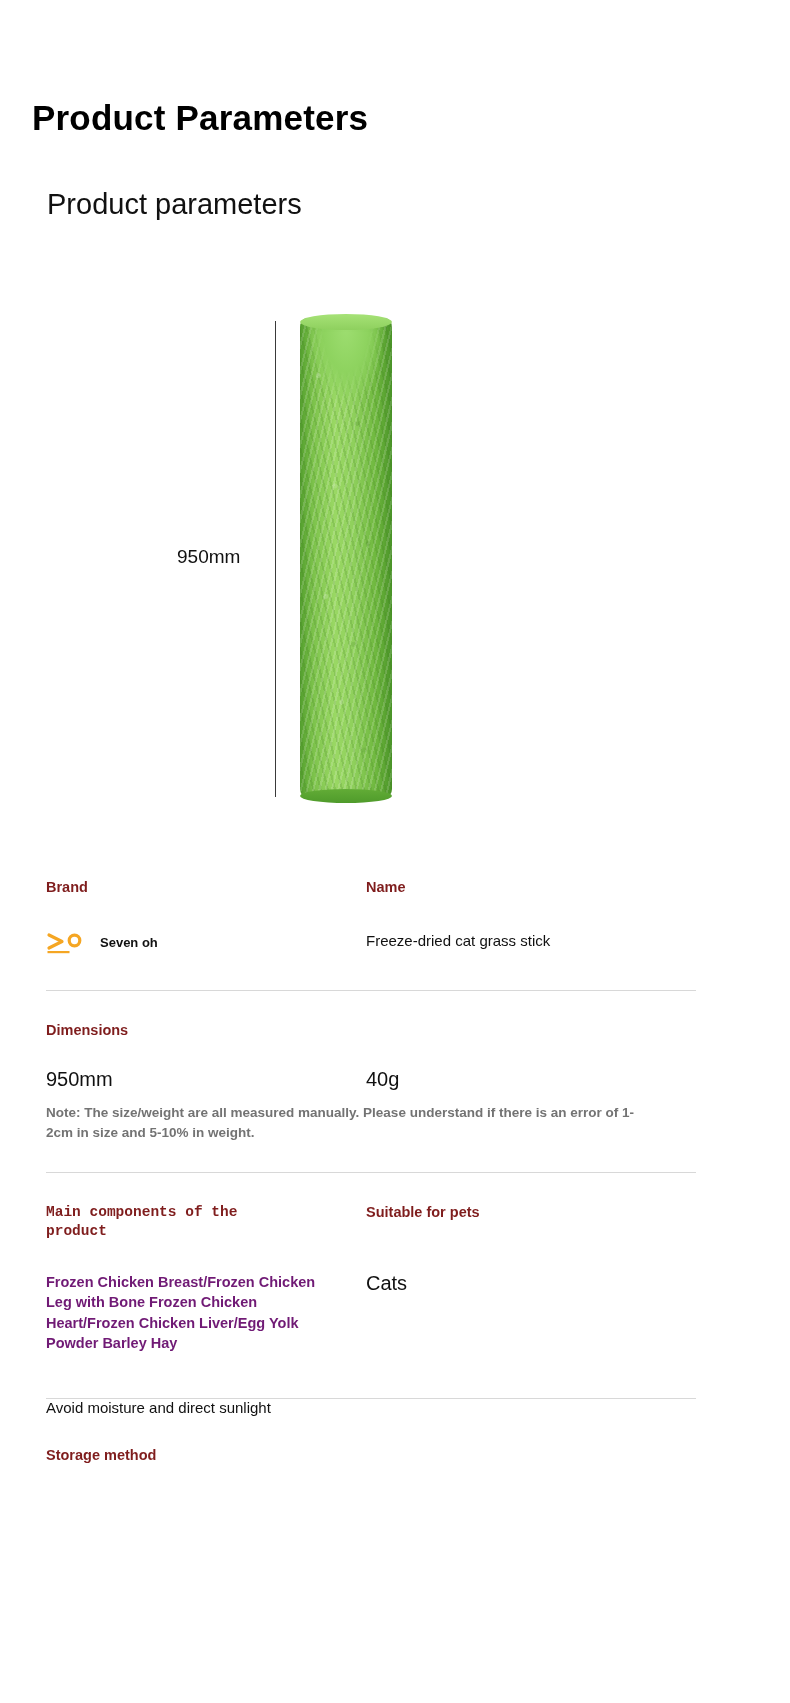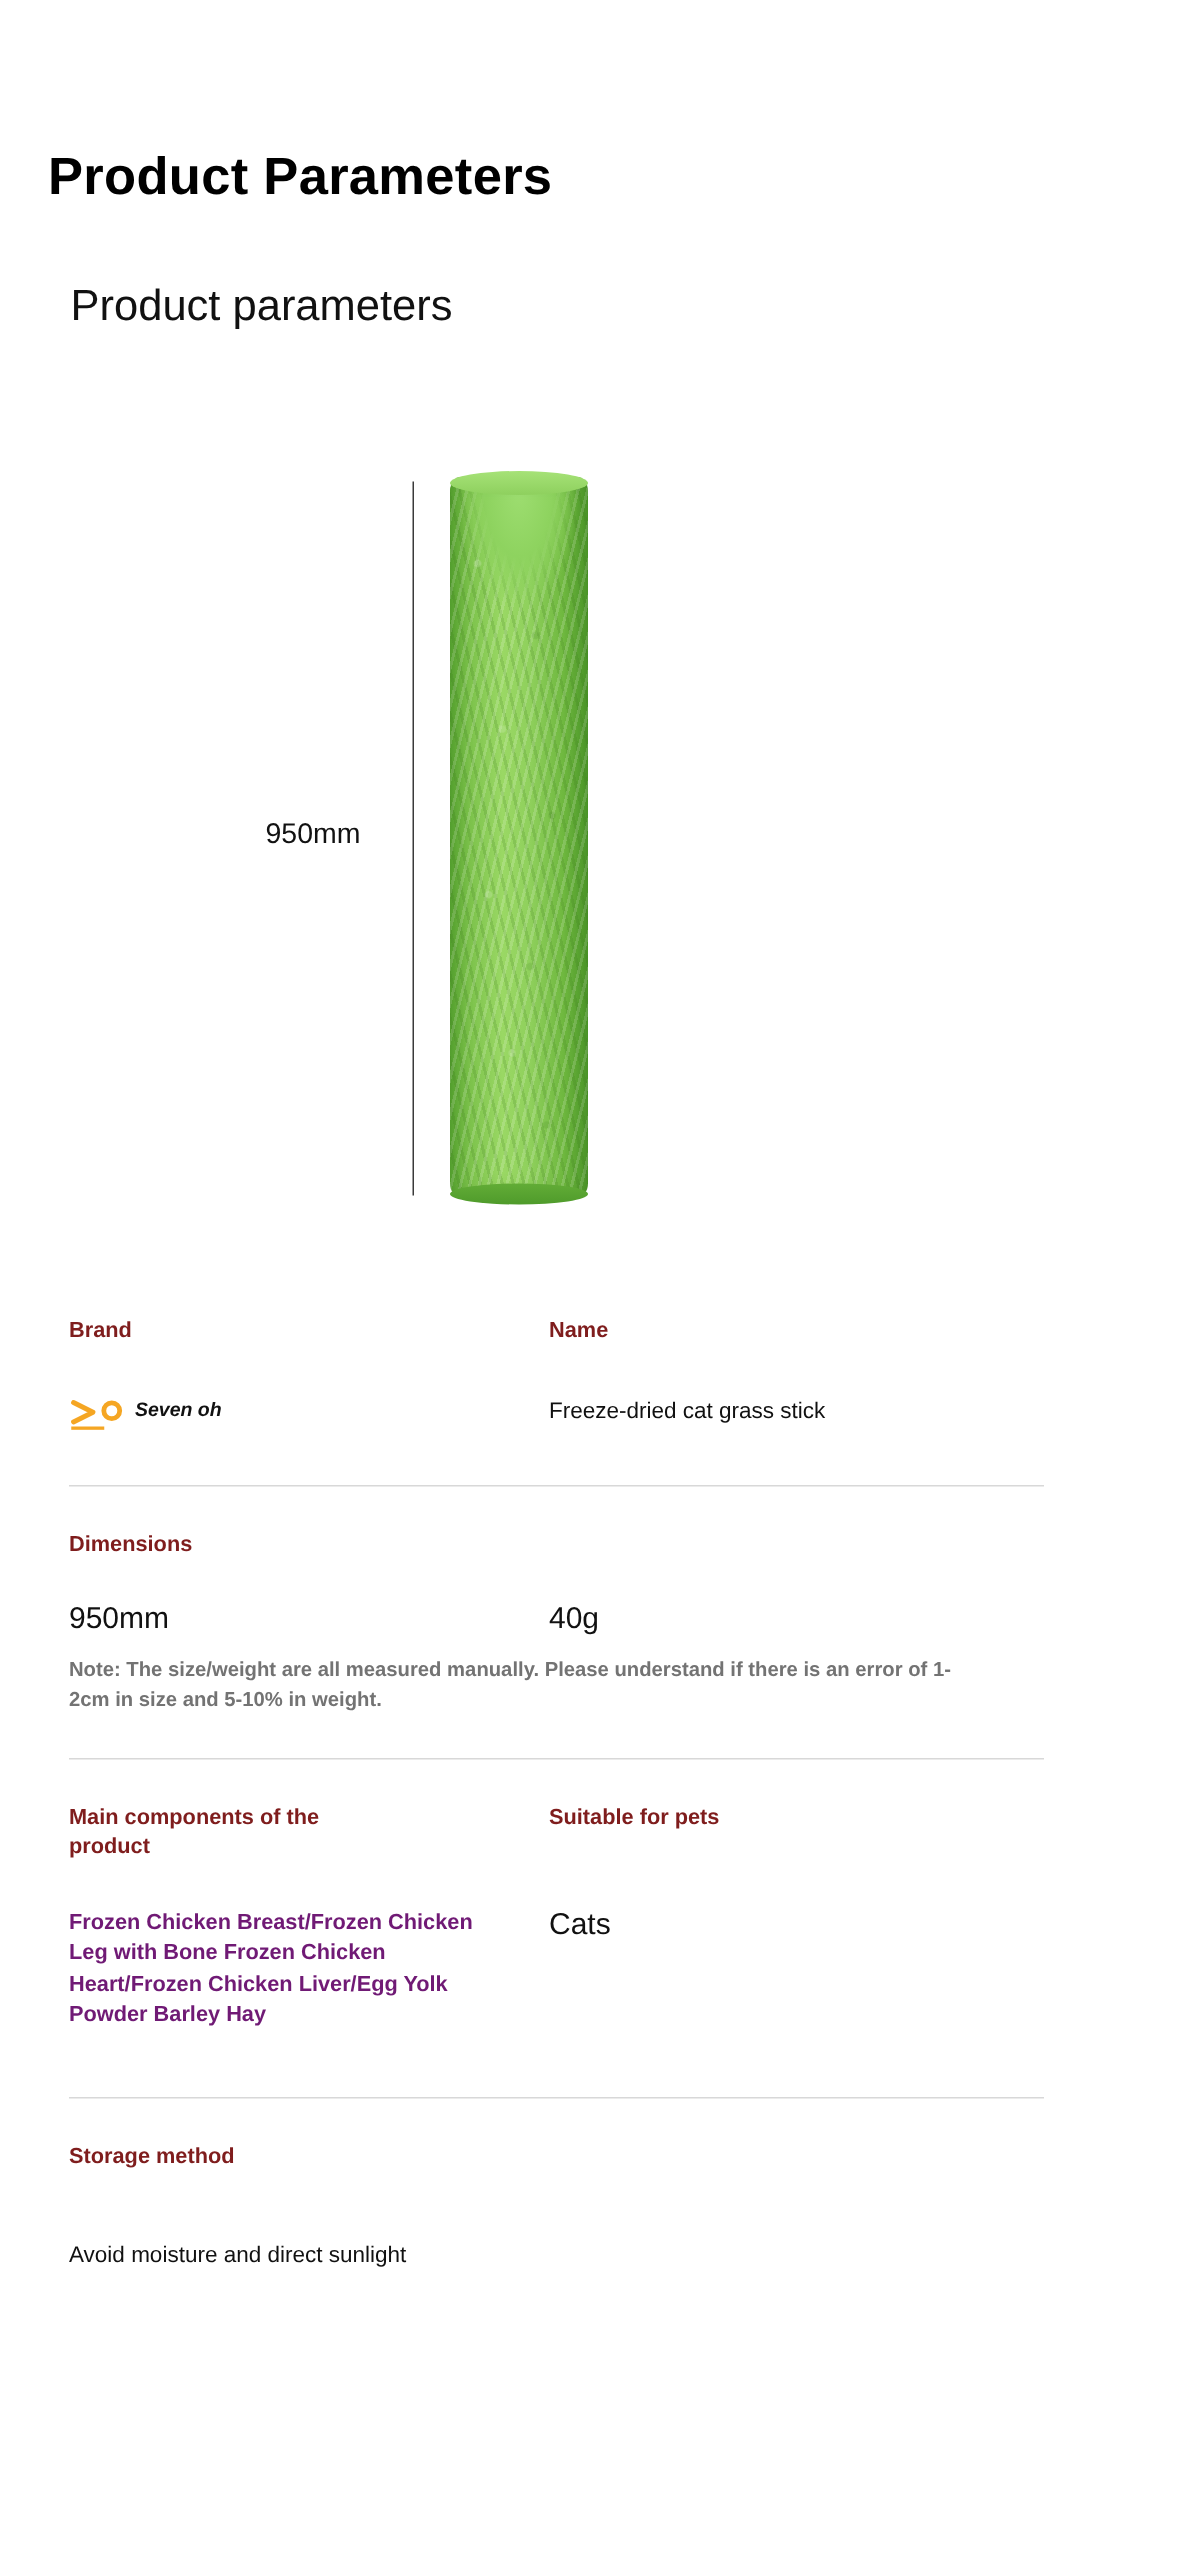--- a/index.html
+++ b/index.html
@@ -165,22 +165,22 @@
   .note {
     font-size: 13.5px;
     font-weight: bold;
     line-height: 1.5;
     color: #737373;
   }
 
   
   .brand-row {
     display: flex;
-    align-items: flex-start;
-    font-style: italic;
+    align-items: center;
+    gap: 10px;
   }
   .brand-mark {
     display: inline-block;
     width: 44px;
     height: 22px;
     position: relative;
   }
   .brand-name {
     font-size: 13px;
     font-weight: bold;
@@ -249,45 +249,45 @@
           <div class="value-big">40g</div>
         </div>
       </div>
       <div class="note" style="width:600px; margin-bottom:28px;">Note: The size/weight are all measured manually. Please understand if there is an error of 1-2cm in size and 5-10% in weight.</div>
       <div class="divider"></div>
     </div>
 
     <div class="spec-block">
       <div class="row" style="margin-top:30px; margin-bottom:30px;">
         <div class="col-left">
-          <div class="label" style="width:205px;">Main components of the product</div>
+          <div class="label" style="width:205px;font-family:Liberation Mono, monospace;">Main components of the product</div>
         </div>
         <div class="col-right">
           <div class="label">Suitable for pets</div>
         </div>
       </div>
       <div class="row" style="margin-bottom:44px;">
         <div class="col-left">
           <div class="value-list" style="width:290px;">Frozen Chicken Breast/Frozen Chicken Leg with Bone Frozen Chicken Heart/Frozen Chicken Liver/Egg Yolk Powder Barley Hay</div>
         </div>
         <div class="col-right">
           <div class="value-big">Cats</div>
         </div>
       </div>
       <div class="divider"></div>
     </div>
 
     <div class="spec-block">
-      <div class="row" style="margin-top:30px; margin-bottom:46px;">
-        <div class="col-left">
-          <div class="label">Storage method</div>
-        </div>
-        <div class="col-right"></div>
-      </div>
       <div class="row">
         <div class="col-left" style="width:650px;">
           <div class="value-bold">Avoid moisture and direct sunlight</div>
         </div>
       </div>
+      <div class="row" style="margin-top:30px; margin-bottom:46px;">
+        <div class="col-left">
+          <div class="label">Storage method</div>
+        </div>
+        <div class="col-right"></div>
+      </div>
     </div>
 
   </div>
 </div>
 
 </body></html>

